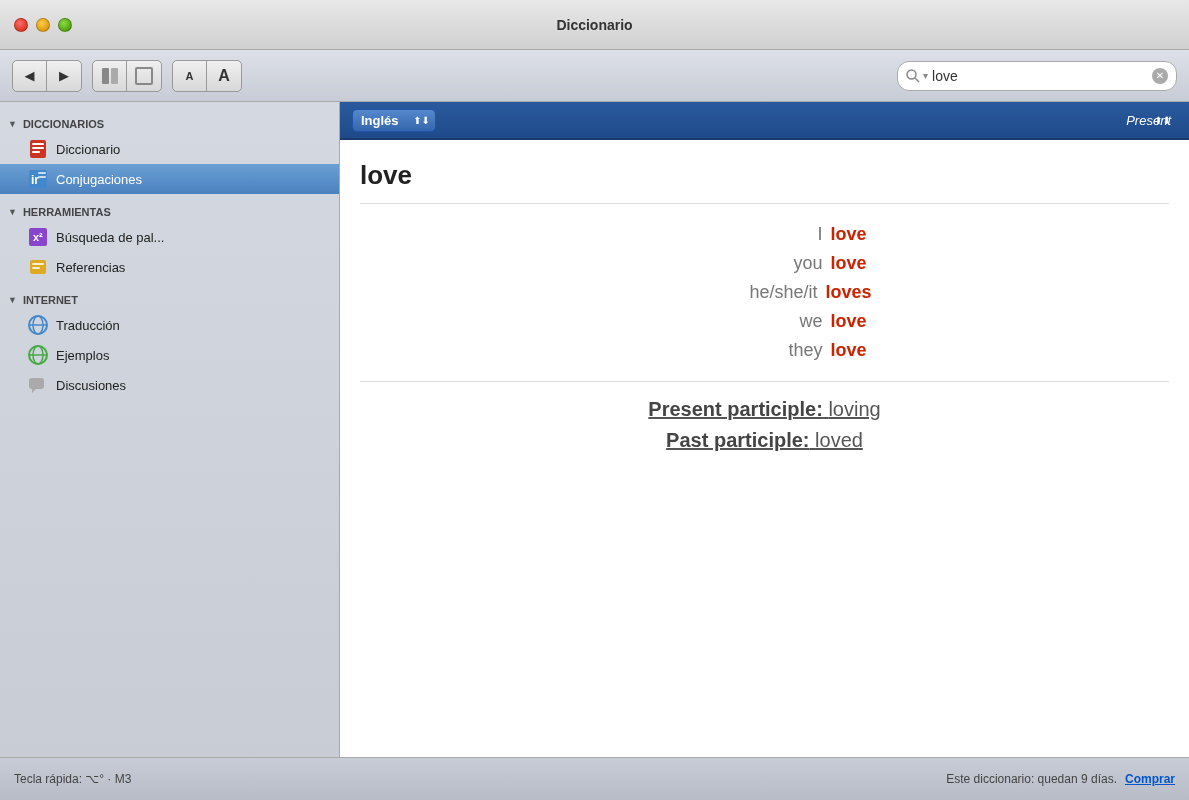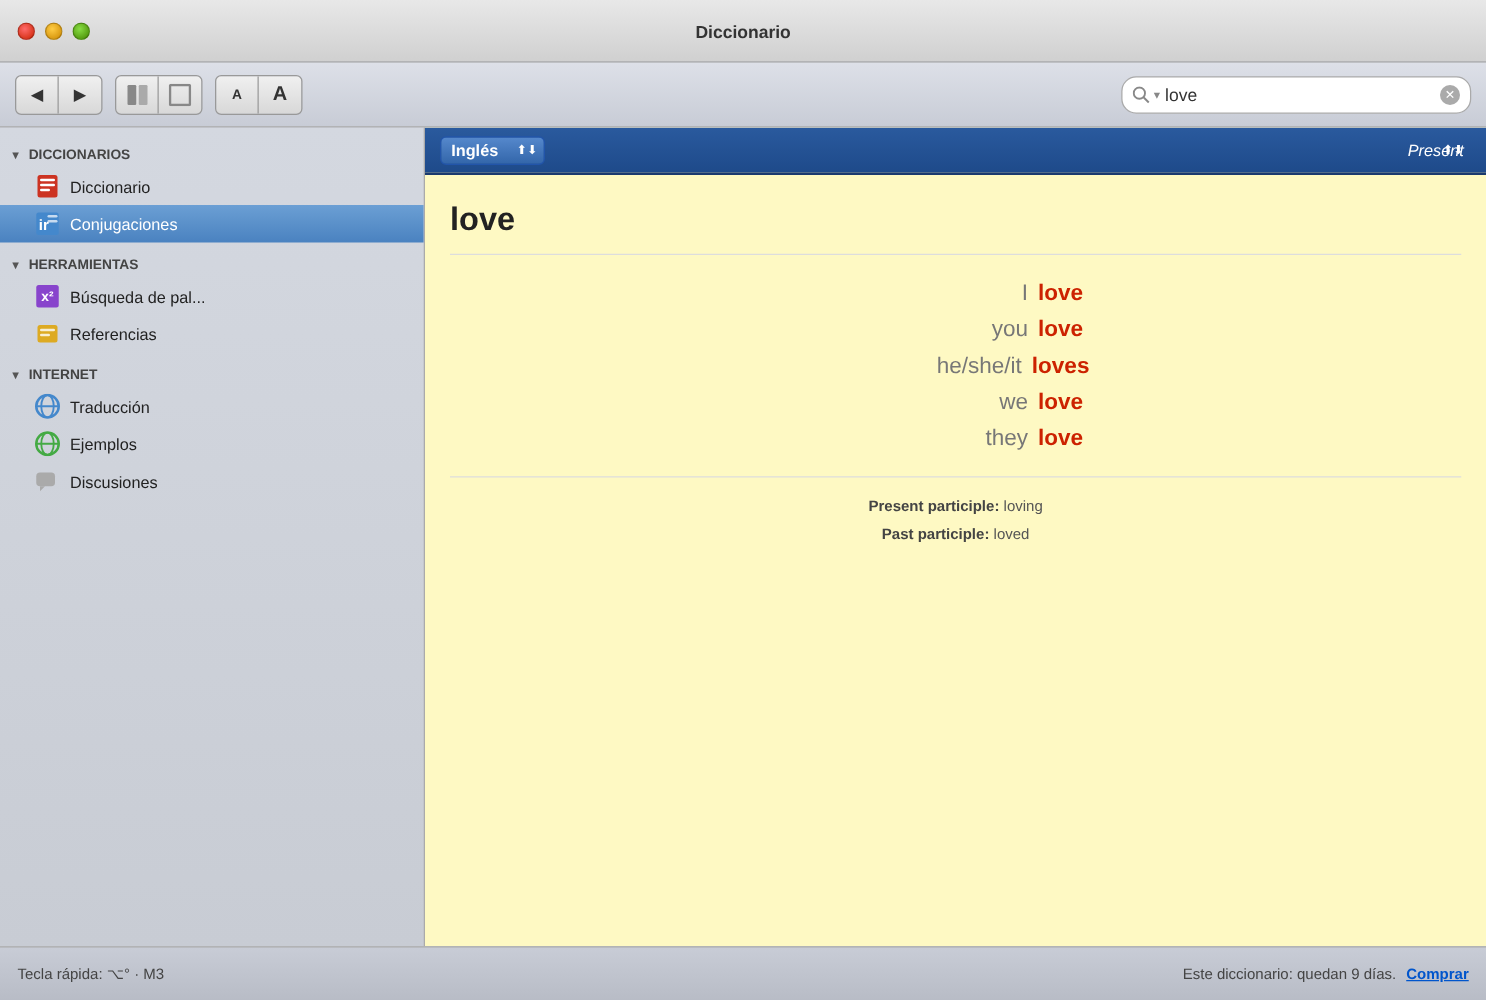--- a/index.html
+++ b/index.html
@@ -212,21 +212,21 @@
       align-items: center;
       justify-content: center;
       font-size: 14px;
     }
 
     
     .content-area {
       flex: 1;
       display: flex;
       flex-direction: column;
-      background: #fef9c3;
+      background: #ffffff;
       overflow: hidden;
     }
 
     .content-header {
       background: linear-gradient(to bottom, #2a5a9e, #1e4a8a);
       height: 38px;
       display: flex;
       align-items: center;
       padding: 0 12px;
       border-bottom: 2px solid #1a3a6e;
@@ -319,23 +319,24 @@
       text-align: left;
     }
 
     .participles-section {
       border-top: 1px solid #ddd;
       padding-top: 16px;
       text-align: center;
     }
 
     .participle-line {
-      font-size: 12px;
+      font-size: 20px;
       color: #555;
       margin-bottom: 8px;
+      text-decoration: underline;
     }
 
     .participle-bold {
       font-weight: bold;
       color: #444;
     }
 
     
     .status-bar {
       height: 43px;

